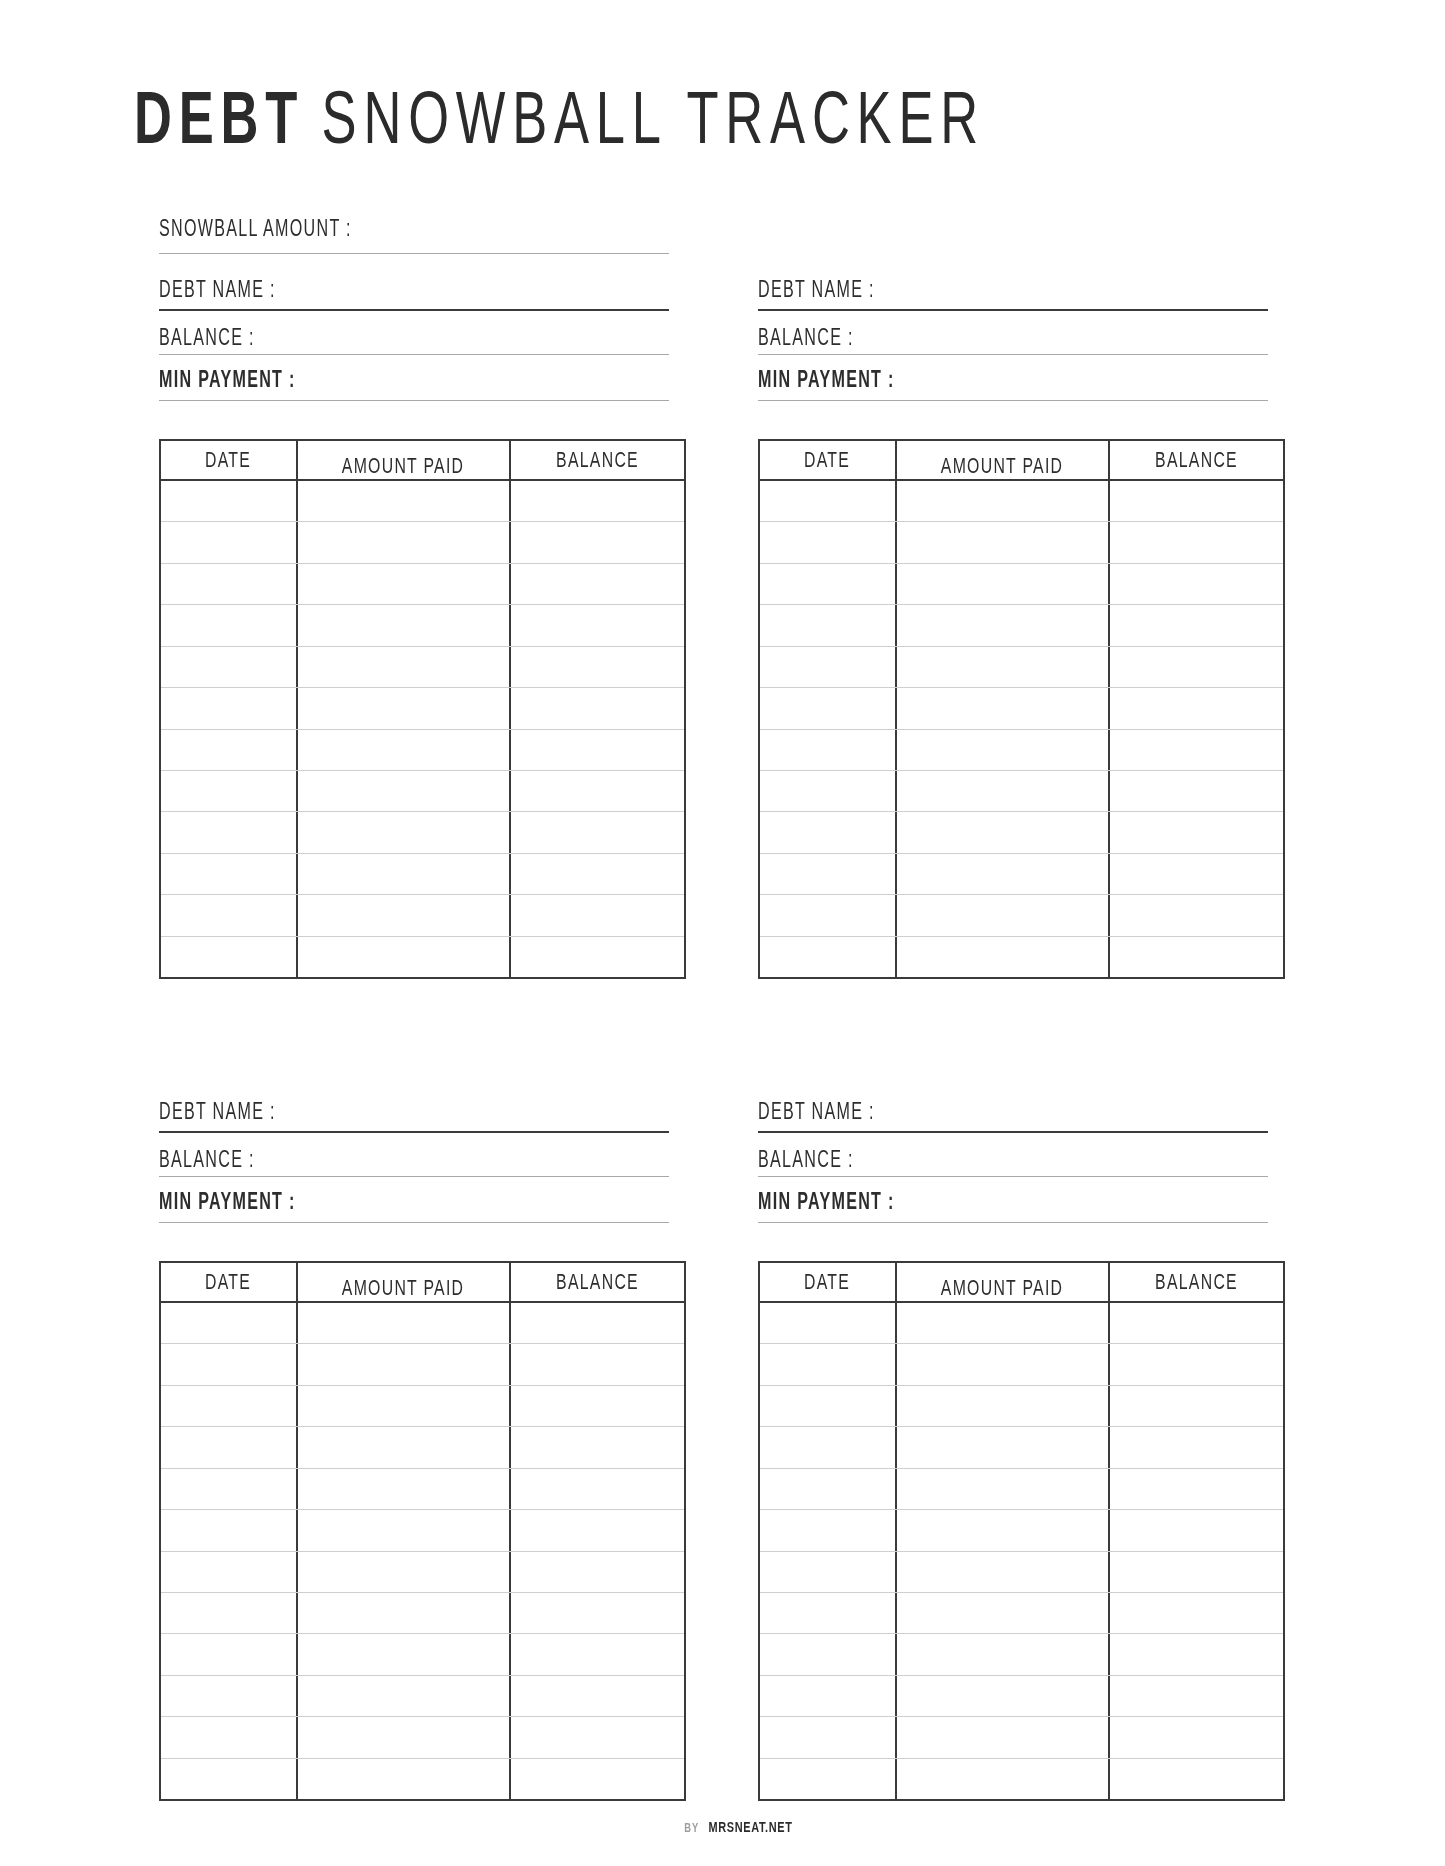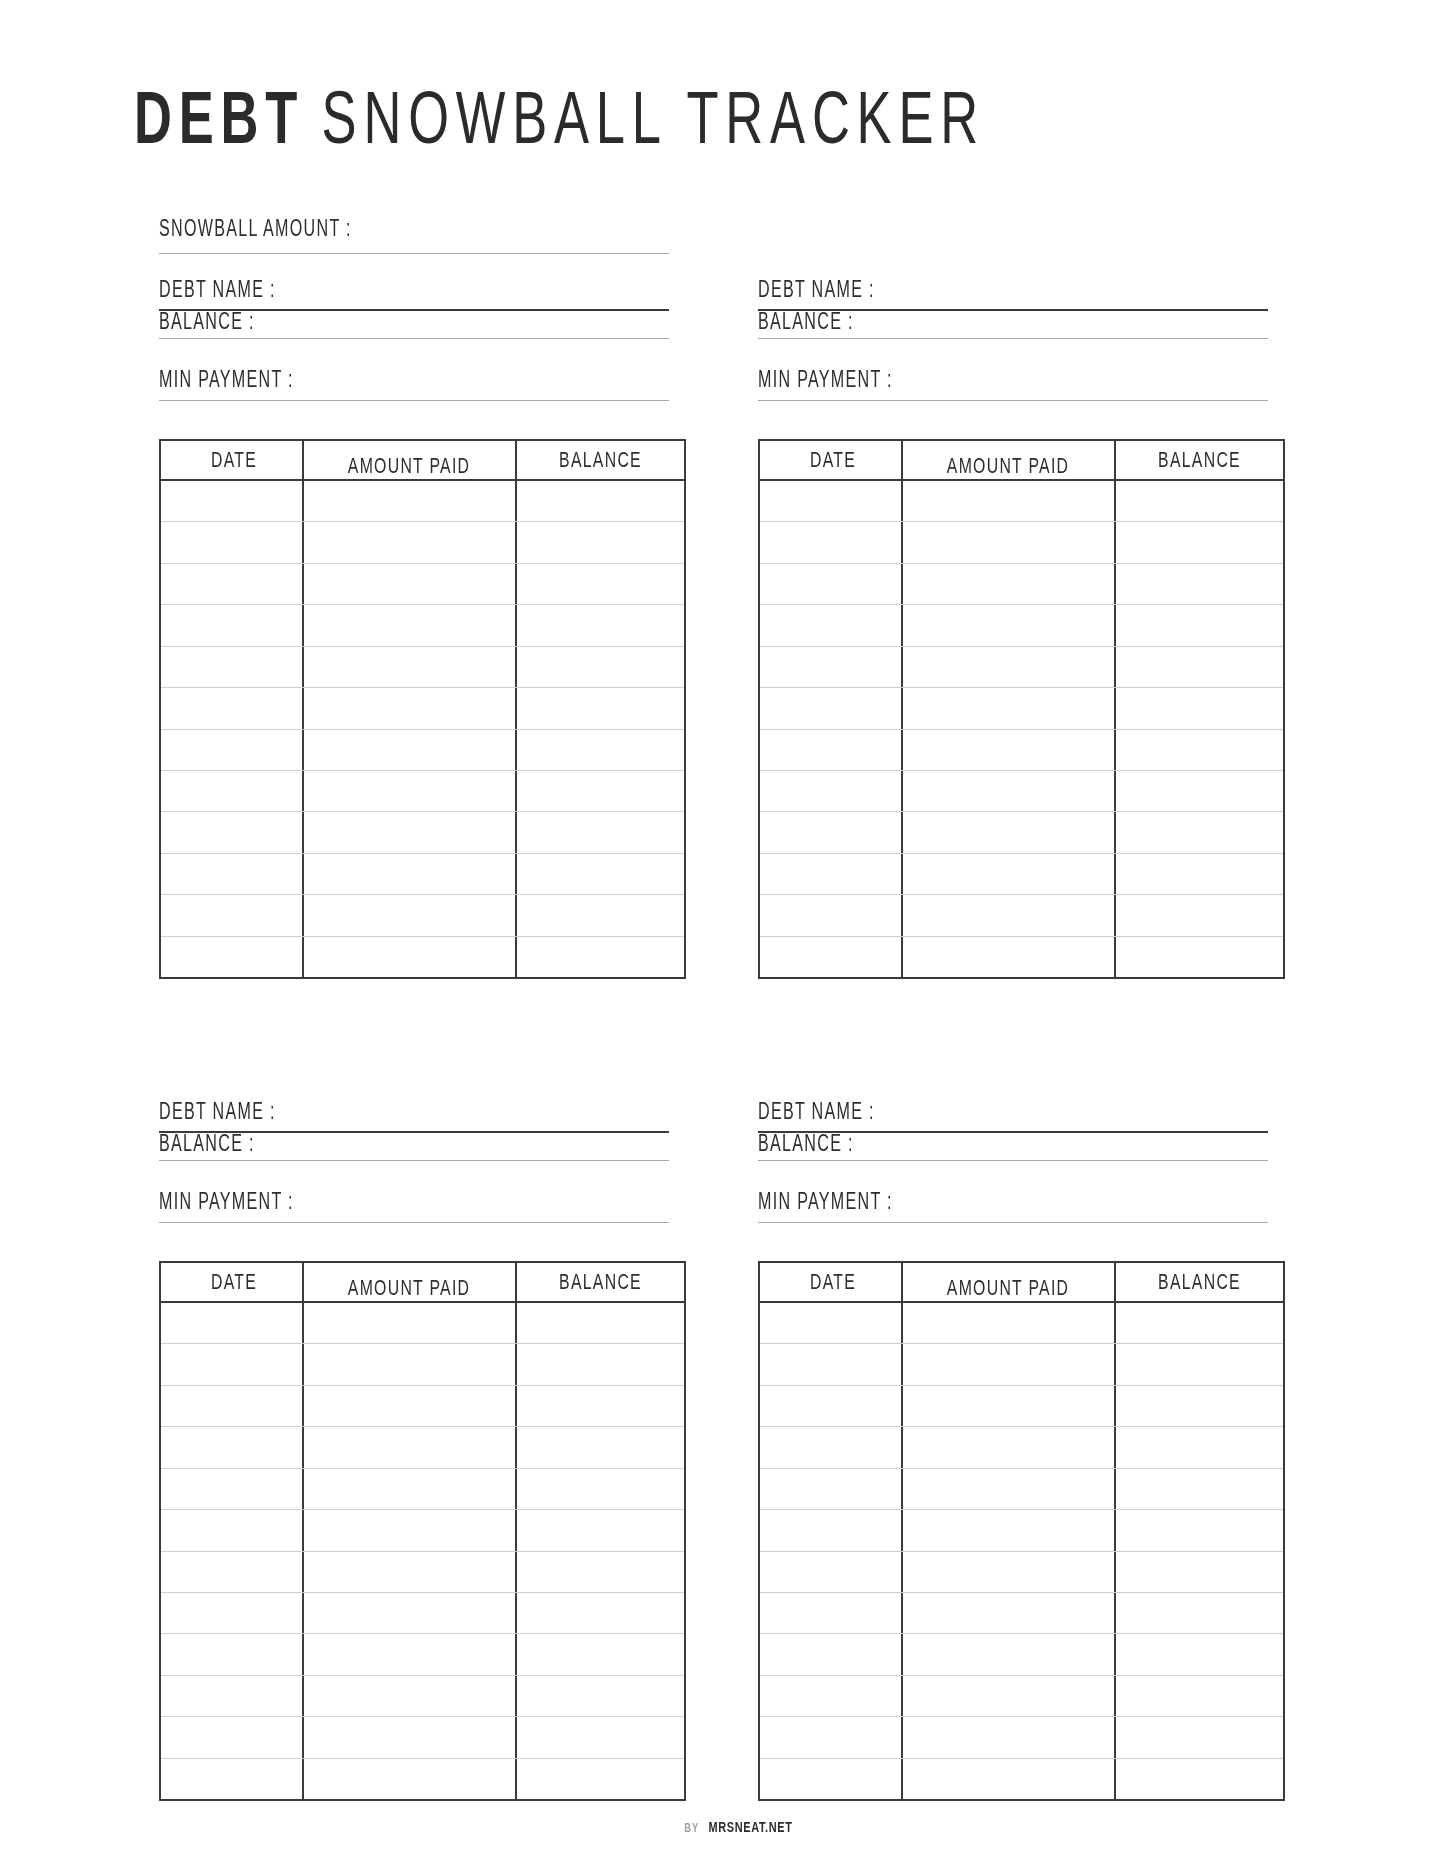--- a/index.html
+++ b/index.html
@@ -48,36 +48,36 @@
   }
 
   
   .debt-section{position:absolute;width:599px;height:701px;}
   .pos-tl{left:159px;top:278px;}
   .pos-tr{left:758px;top:278px;}
   .pos-bl{left:159px;top:1100px;}
   .pos-br{left:758px;top:1100px;}
 
   .f-name{top:0;height:33px;border-bottom:2px solid var(--dark-line);}
-  .f-balance{top:32px;height:29px;border-bottom:1.5px solid var(--label-line);}
-  .f-minpay{top:90px;height:33px;border-bottom:1.5px solid var(--label-line);}
+  .f-balance{top:48px;height:29px;border-bottom:1.5px solid var(--label-line);}
+  .f-minpay{top:90px;height:33px;border-bottom:1.5px solid var(--label-line);font-weight:bold;}
 
   
   .dtable{
     position:absolute;left:0;top:161px;width:527px;height:540px;
     border:2px solid var(--dark-line);
     display:flex;flex-direction:column;background:#fff;
   }
   .hrow{flex:0 0 40px;display:flex;border-bottom:2px solid var(--dark-line);}
   .hc{
     display:flex;align-items:center;justify-content:center;
     font-size:22px;letter-spacing:0.08em;color:var(--ink);
   }
   .hc span{transform:scaleX(0.72);white-space:nowrap;display:inline-block;}
-  .c1{width:26.2%;border-right:2px solid var(--dark-line);margin-left:6px;}
+  .c1{width:26.2%;border-right:2px solid var(--dark-line);}
   .c2{width:40.7%;border-right:2px solid var(--dark-line);align-items:flex-end;}
   .c3{flex:1;}
   .tbody{flex:1;display:flex;flex-direction:column;}
   .brow{flex:1;display:flex;border-bottom:1.5px solid var(--row-line);}
   .brow:last-child{border-bottom:none;}
   .bc{font-size:18px;}
 
   
   .footer{position:absolute;left:0;right:0;top:1818px;text-align:center;padding-left:32px;}
   .f-inner{display:inline-block;transform:scaleX(0.78);transform-origin:center top;white-space:nowrap;}

